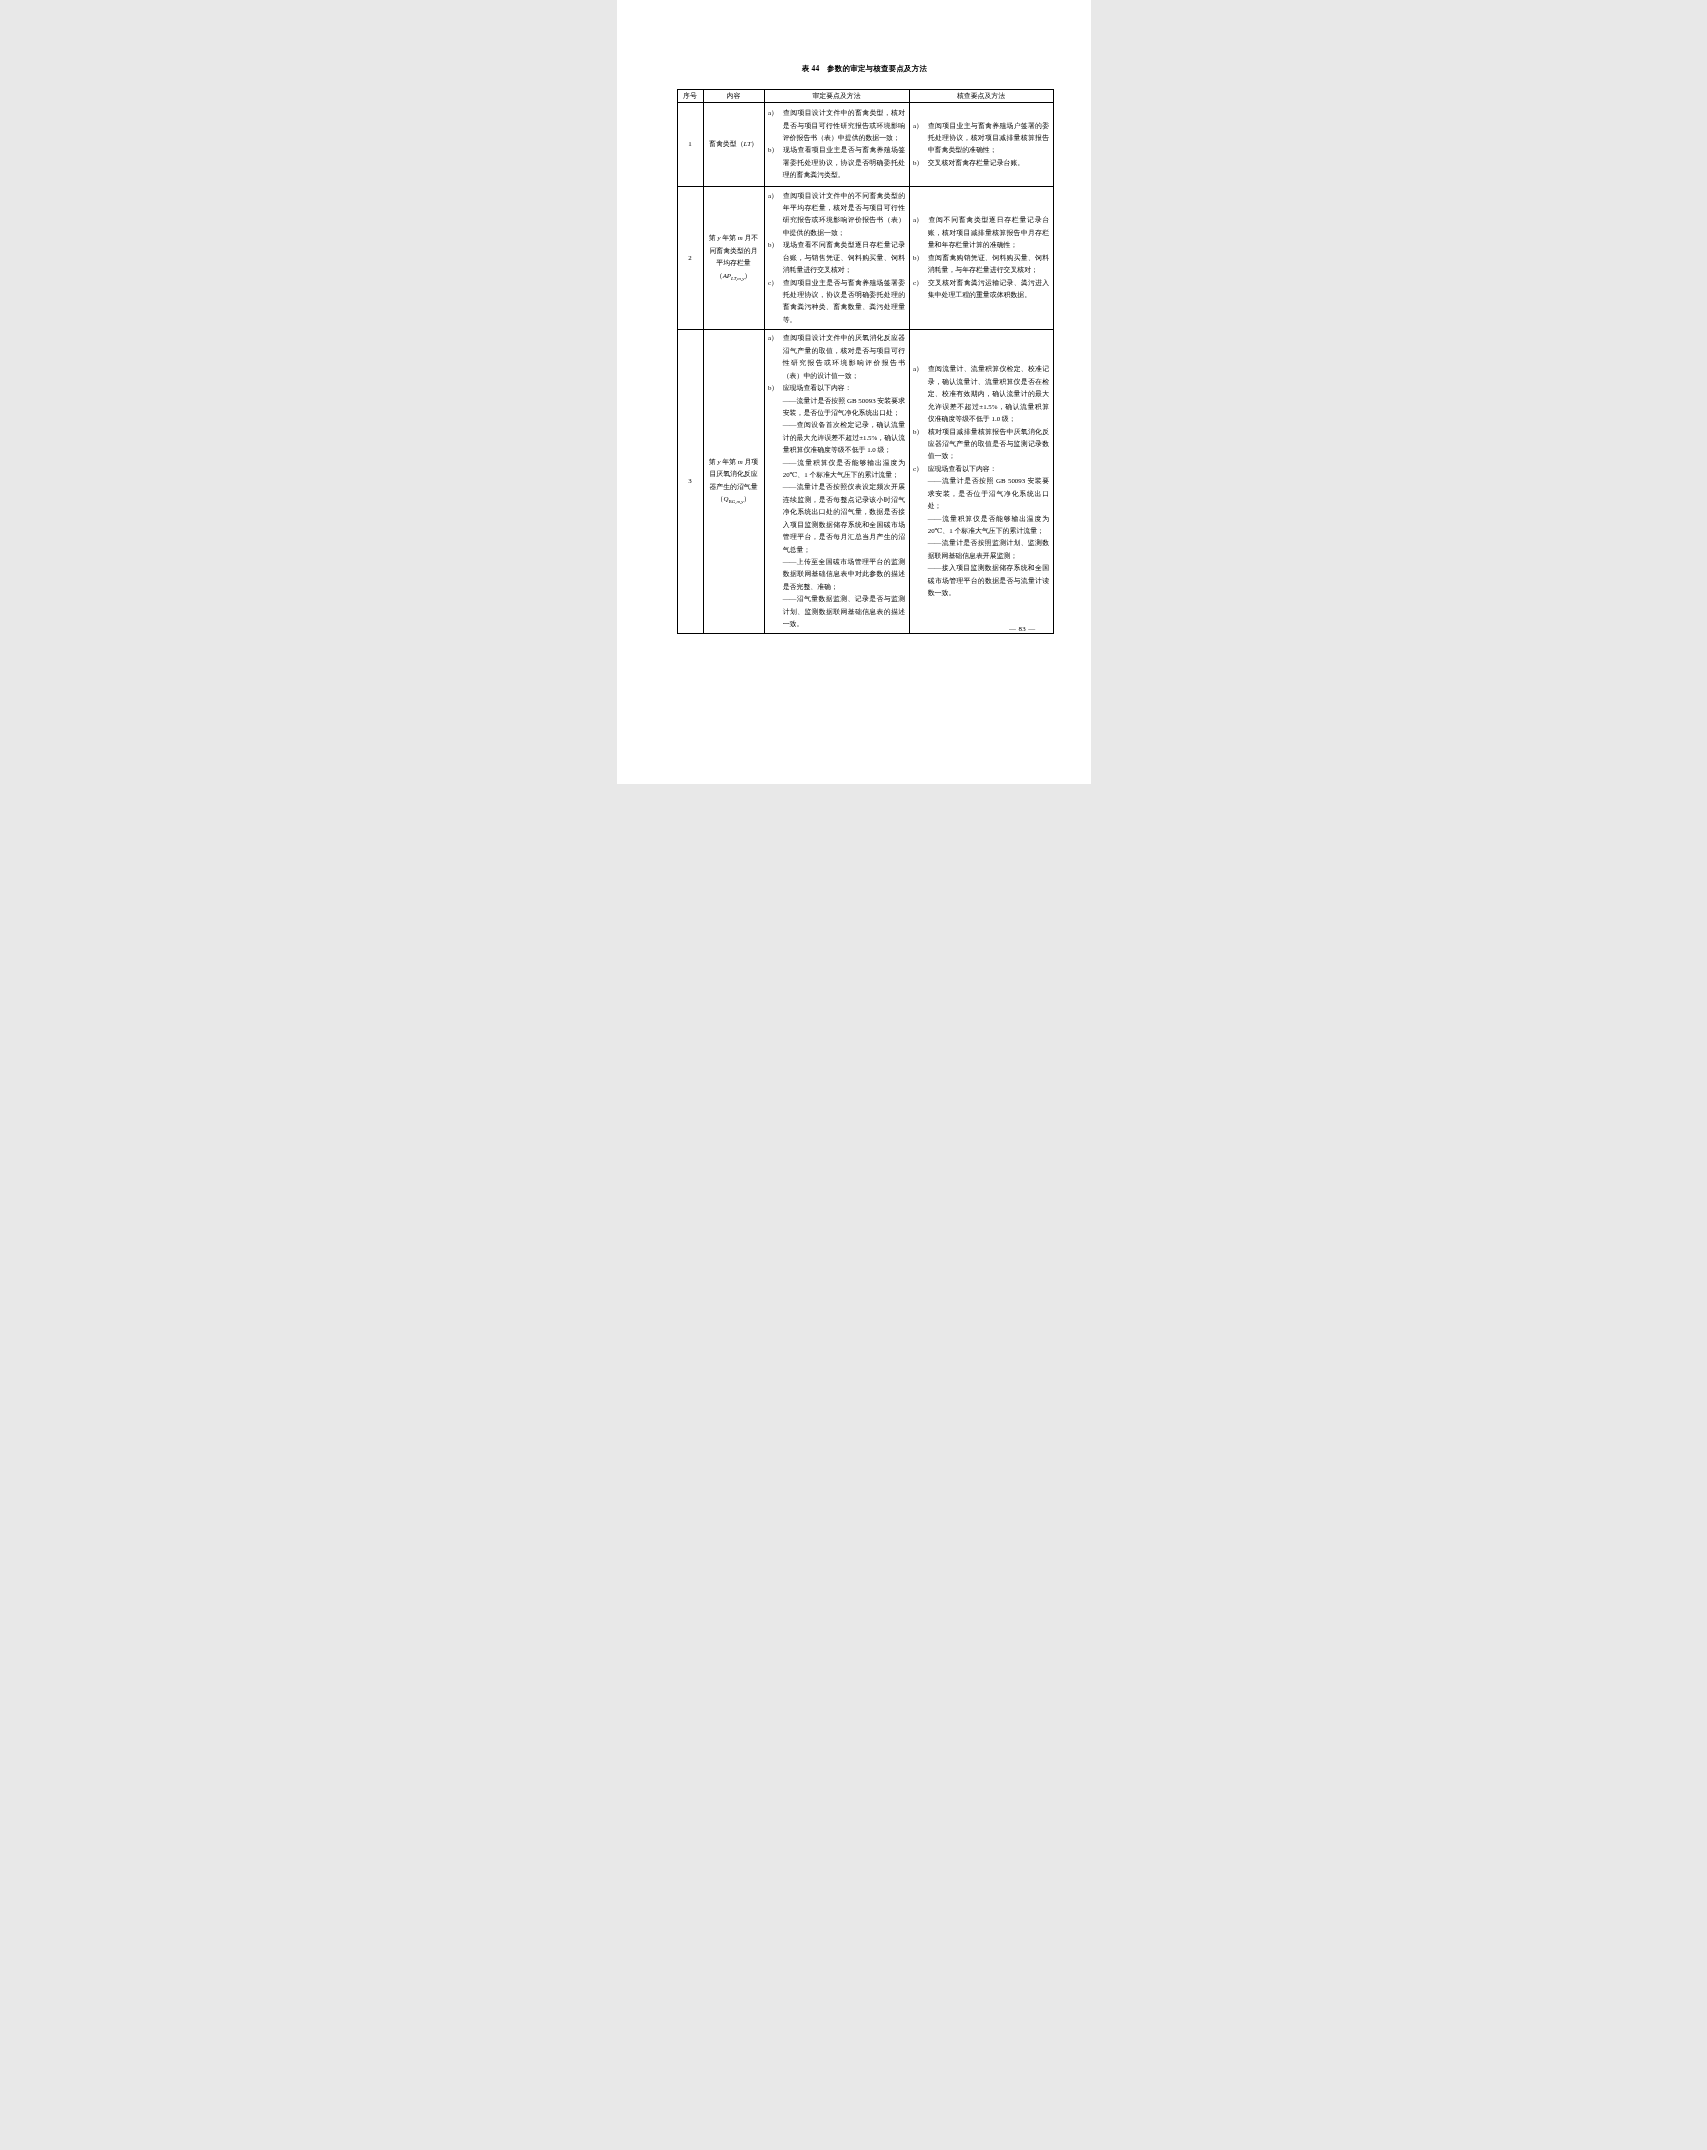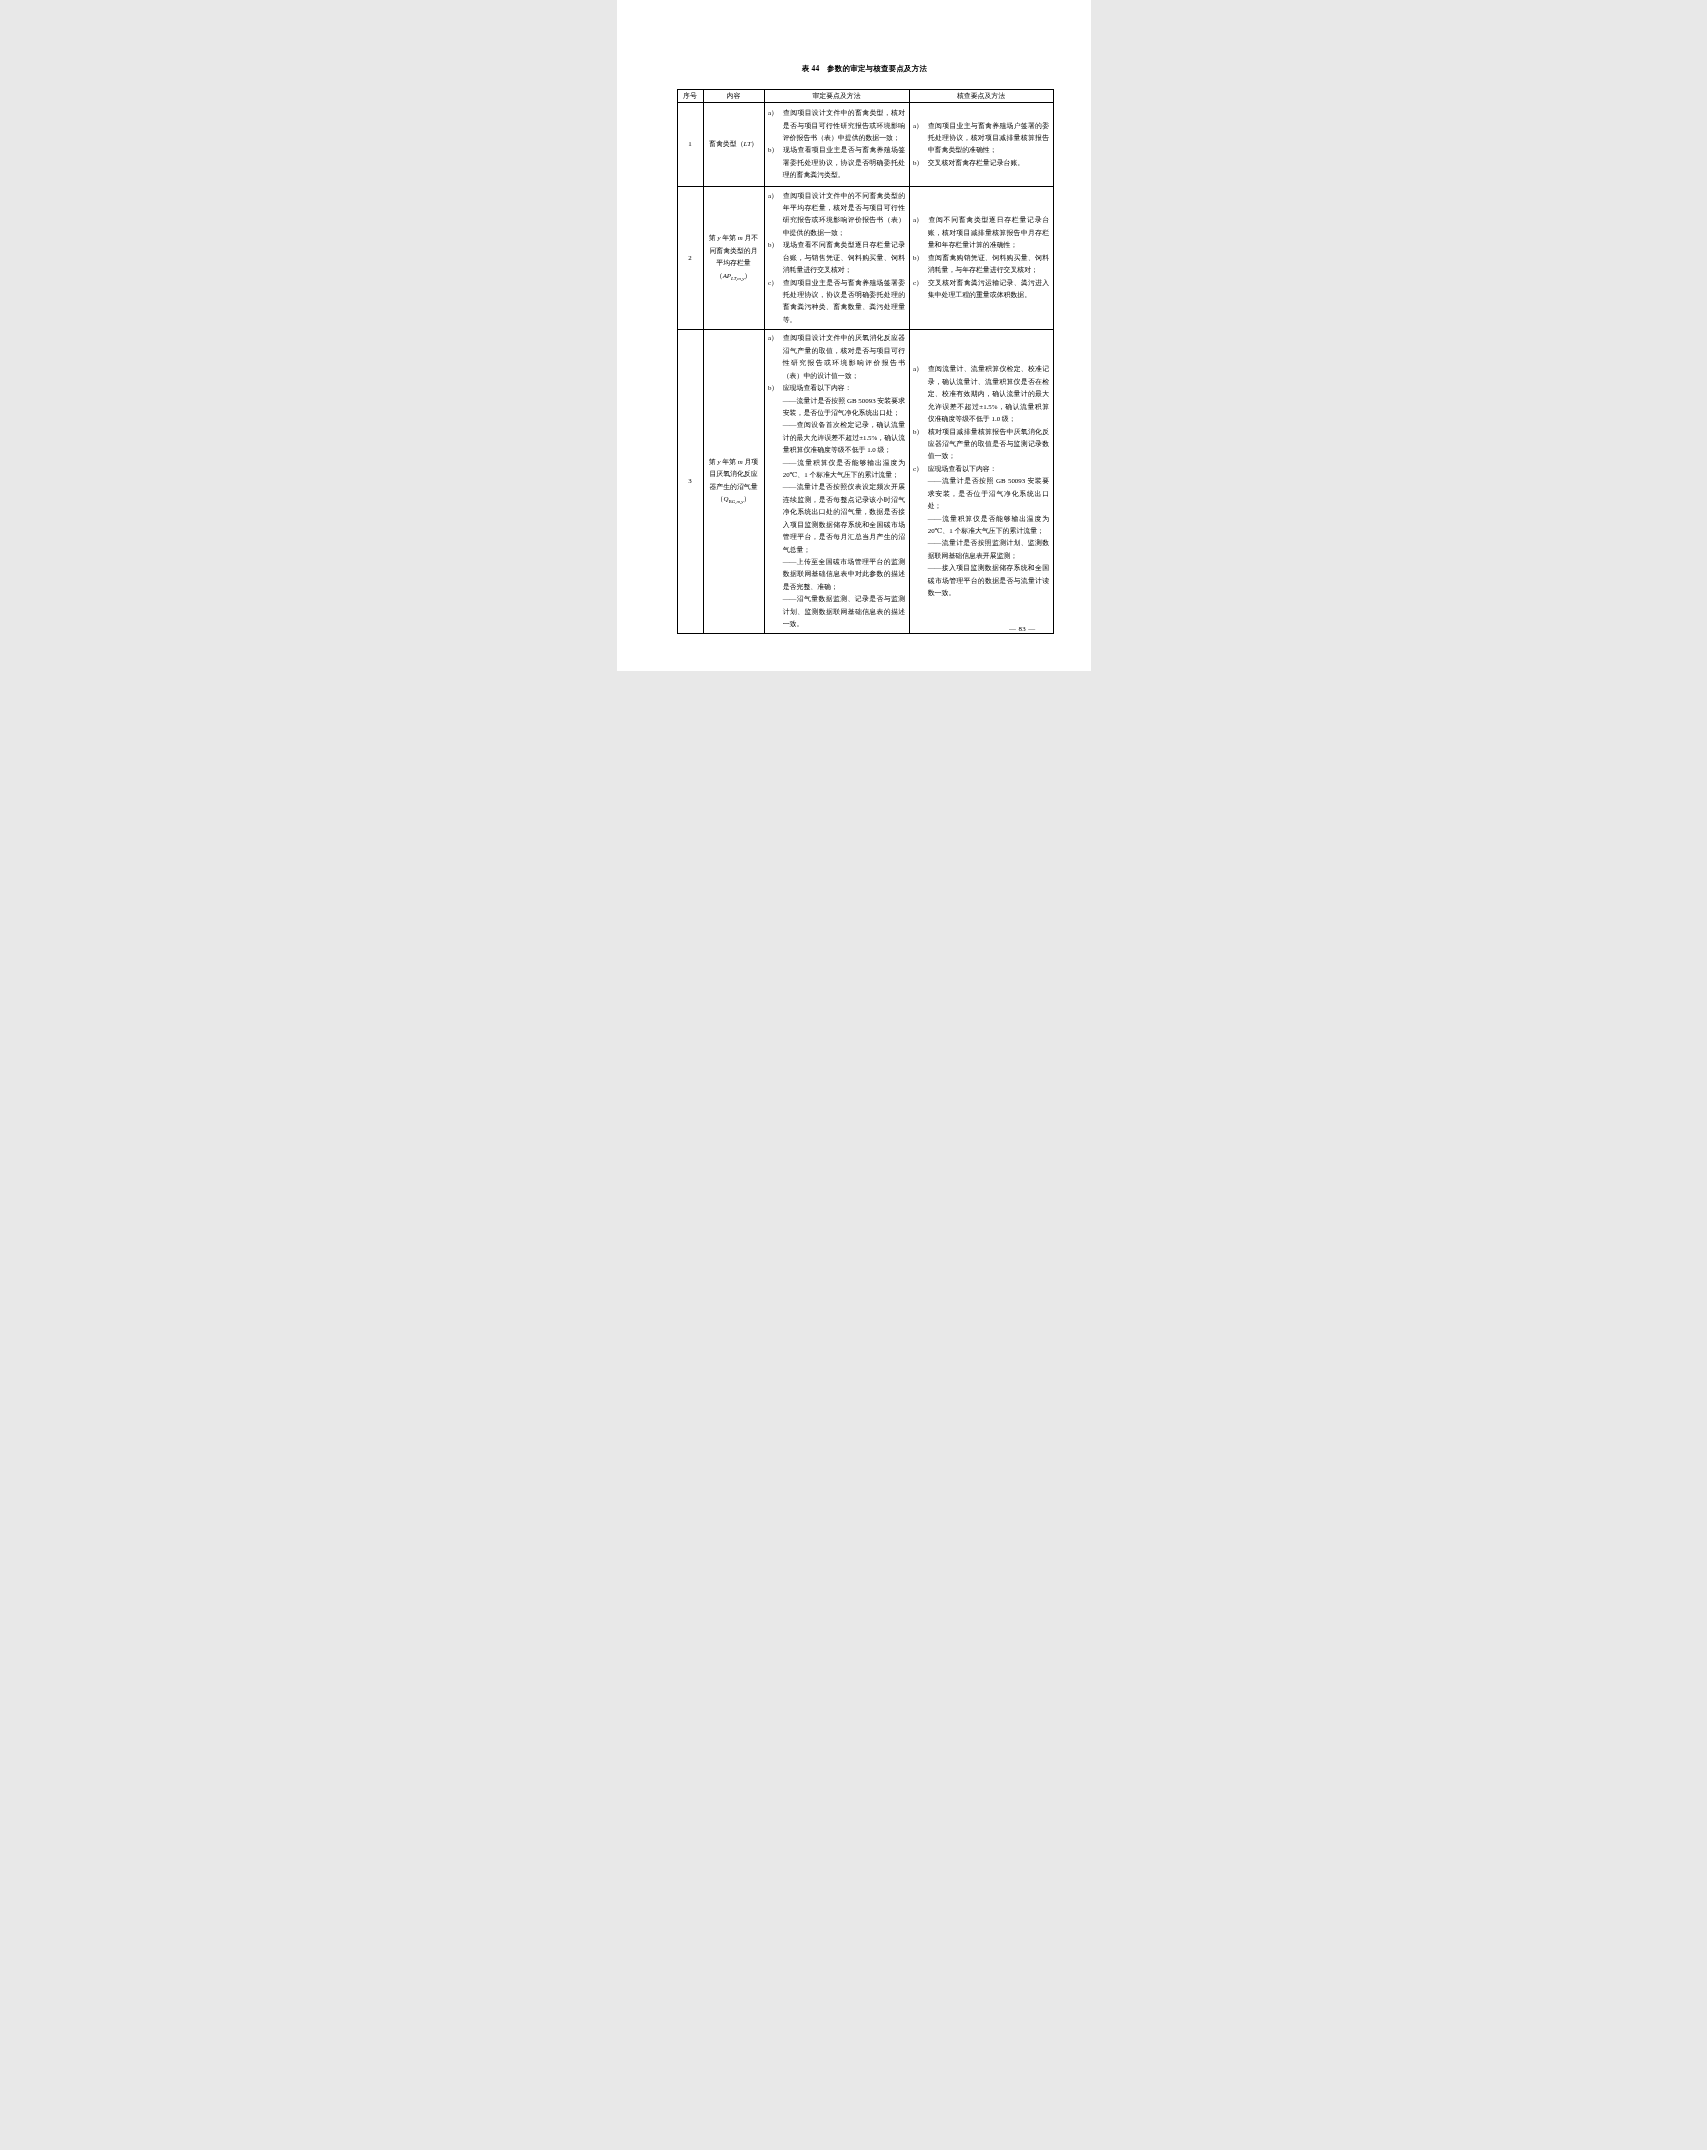--- a/index.html
+++ b/index.html
@@ -1,18 +1,18 @@
 <!DOCTYPE html>
 <html style="font-size:6.9px"><head>
 <meta charset="utf-8">
 <style>
   html,body{margin:0;padding:0;background:#e8e8e8;}
   .page{
     position:relative;
-    width:474px;height:671px;
+    width:474px;height:784px;
     margin:0 auto;
     background:#ffffff;
     font-family:"Liberation Serif","DejaVu Serif",serif;
     color:#000;
   }
   .doc-title{
     position:absolute;
     left:60px;top:64px;width:376px;
     text-align:center;
     font-size:7.5px;

